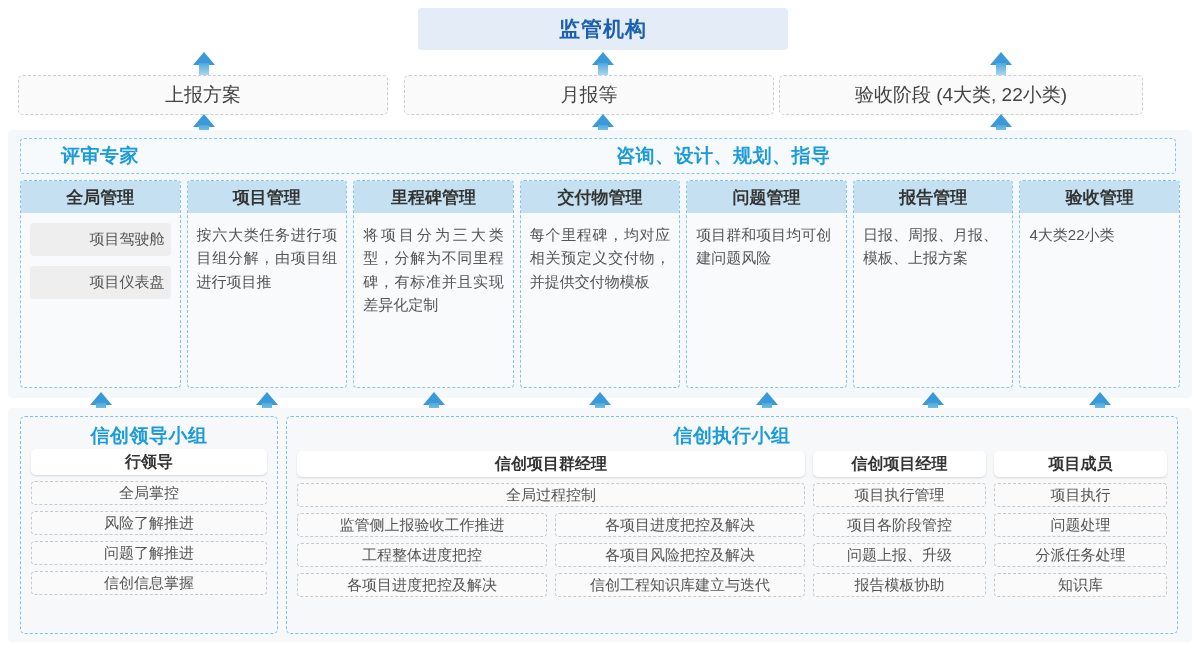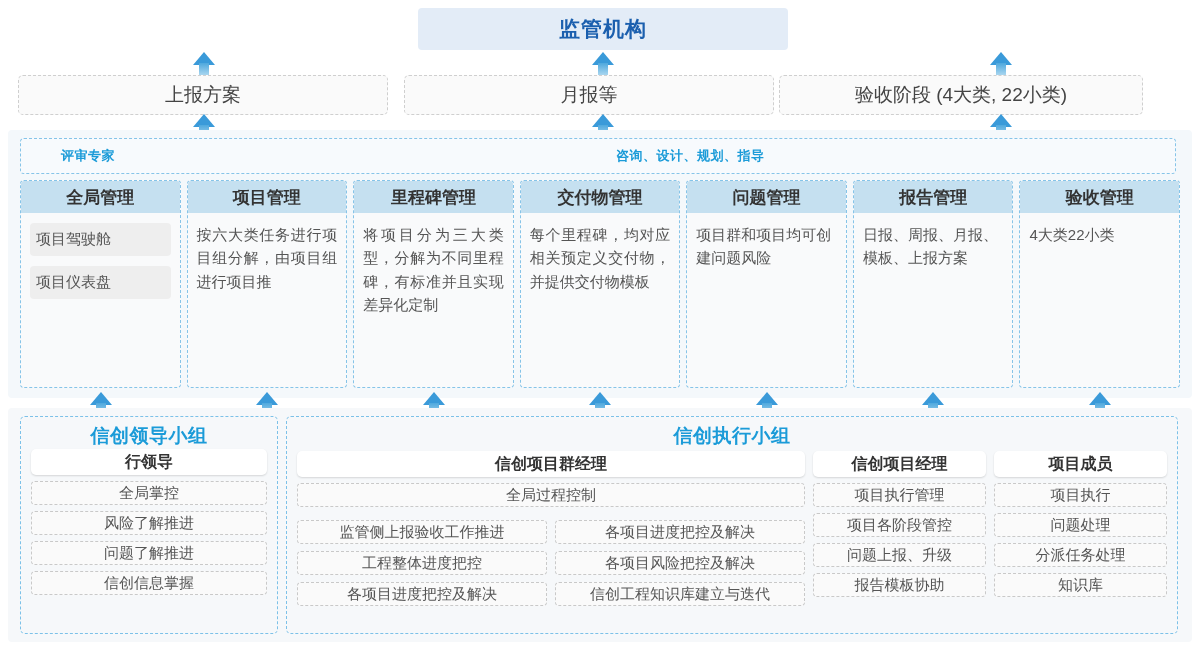--- a/index.html
+++ b/index.html
@@ -48,21 +48,21 @@
     position:absolute;left:8px;top:130px;width:1184px;height:268px;
     background:#f4f8fb;border-radius:4px;
   }
   .mid-band{
     position:absolute;left:12px;top:8px;width:1156px;height:36px;
     border:1px dashed #86c4e8;border-radius:4px;box-sizing:border-box;
     background:#f7fafd;
   }
   .band-label{
     position:absolute;top:50%;transform:translateY(-50%);
-    font-size:13px;font-weight:bold;color:#1b9bd8;letter-spacing:.5px;
+    font-size:19px;font-weight:bold;color:#1b9bd8;letter-spacing:.5px;
   }
   #band-left{left:40px;}
   #band-right{left:595px;}
 
   .cols{
     position:absolute;left:12px;top:50px;width:1160px;height:208px;
     display:flex;gap:6px;
   }
   .col{
     flex:1;border:1px dashed #86c4e8;border-radius:4px;box-sizing:border-box;
@@ -70,21 +70,21 @@
   }
   .col-head{
     height:32px;background:#c5e0f0;
     display:flex;align-items:center;justify-content:center;
     font-size:17px;font-weight:bold;color:#333;
   }
   .col-body{flex:1;padding:10px 9px 6px 9px;}
   .chip{
     background:#eeeeee;border-radius:4px;
     padding:7px 6px;margin-bottom:10px;
-    font-size:15px;color:#555;text-align:left;
+    font-size:15px;color:#555;text-align:right;
   }
   .desc{
     font-size:15px;line-height:1.55;color:#555;
     text-align:justify;text-justify:inter-ideograph;
     margin:0 0 12px 0;
   }
   .desc.plain{text-align:left;}
 
   
   .bottom{
@@ -112,21 +112,21 @@
     height:24px;display:flex;align-items:center;justify-content:center;
     font-size:15px;color:#555;margin-top:6px;box-sizing:border-box;
   }
   
   .lead-inner{padding:0 10px;}
   
   .exec-row{position:absolute;left:10px;top:34px;right:10px;display:flex;gap:8px;font-family:Liberation Serif, serif;}
   .exec-pm{flex:0 0 508px;}
   .exec-pm .pm-sub{display:flex;gap:8px;margin-top:6px;}
   .exec-pm .pm-sub>div{flex:1;}
-  .exec-pm .pm-sub .role-item{margin-top:7px;margin-bottom:6px;}
+  .exec-pm .pm-sub .role-item{margin-top:0;margin-bottom:6px;}
   .exec-mgr{flex:1;}
   .exec-mem{flex:1;}
   .full-item{margin-top:6px;}
 </style>
 </head>
 <body>
 
 <div class="page">
 
   <div class="regulator">

